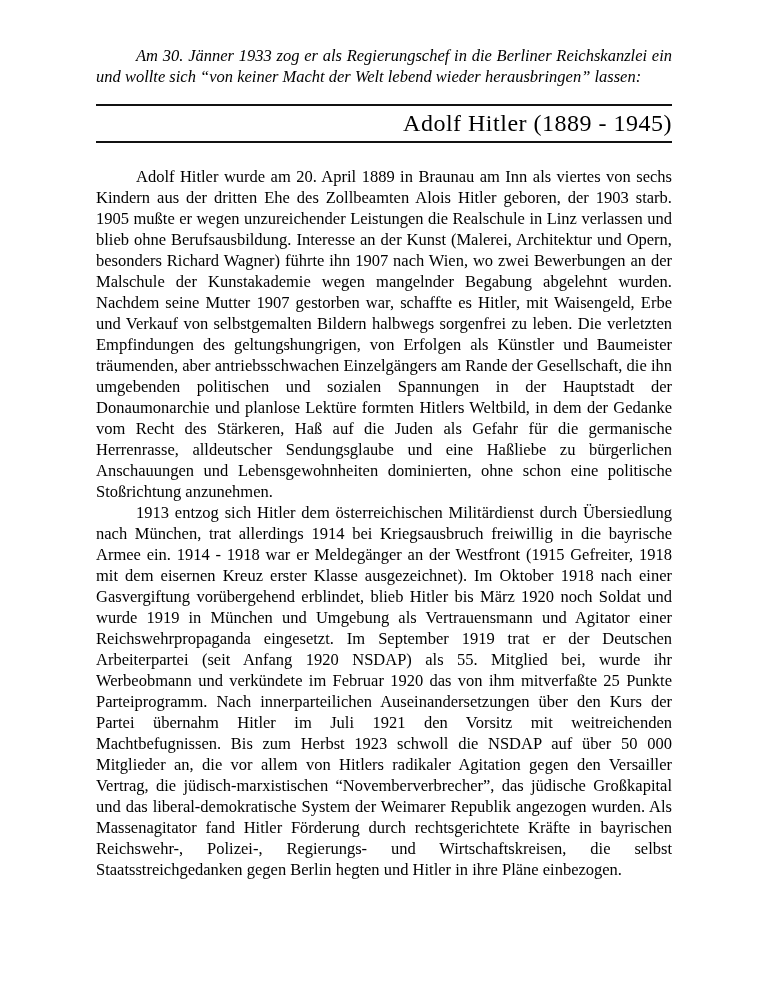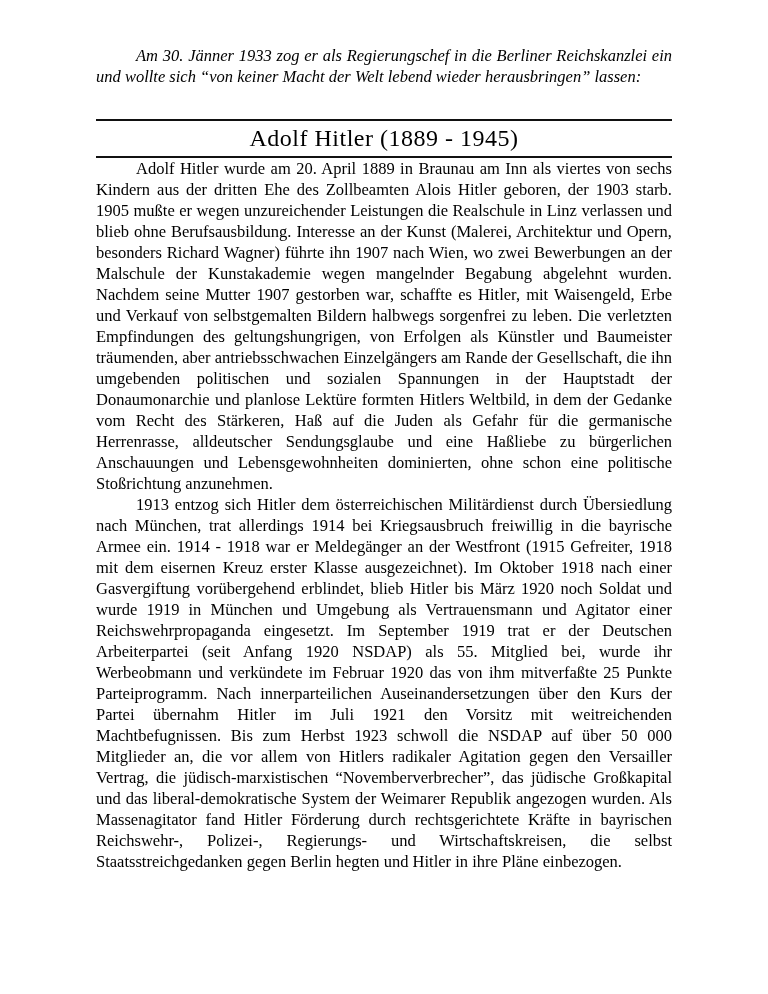--- a/index.html
+++ b/index.html
@@ -22,34 +22,35 @@
   }
   .intro {
     margin: 0;
     font-style: italic;
     font-size: 16.5px;
     line-height: 21px;
     text-align: justify;
     text-indent: 40px;
   }
   .title-block {
-    margin-top: 32px;
+    margin-top: 17px;
     border-top: 2px solid #111111;
     border-bottom: 2px solid #111111;
     padding: 4px 0 5px 0;
-    text-align: center;
+    text-align: right;
   }
   .title-block h1 {
     margin: 0;
     font-size: 24px;
     font-weight: normal;
     line-height: 26px;
     letter-spacing: 0.5px;
   }
   .bodytext {
+    margin-top: 23px;
   }
   .bodytext p {
     margin: 0;
     font-size: 16.5px;
     line-height: 21px;
     text-align: justify;
     text-indent: 40px;
     hyphens: none;
   }
 </style>

